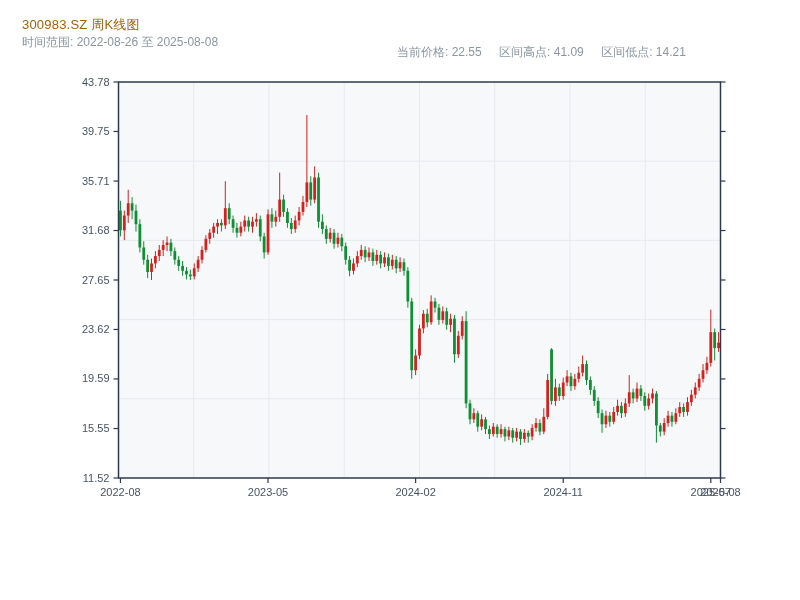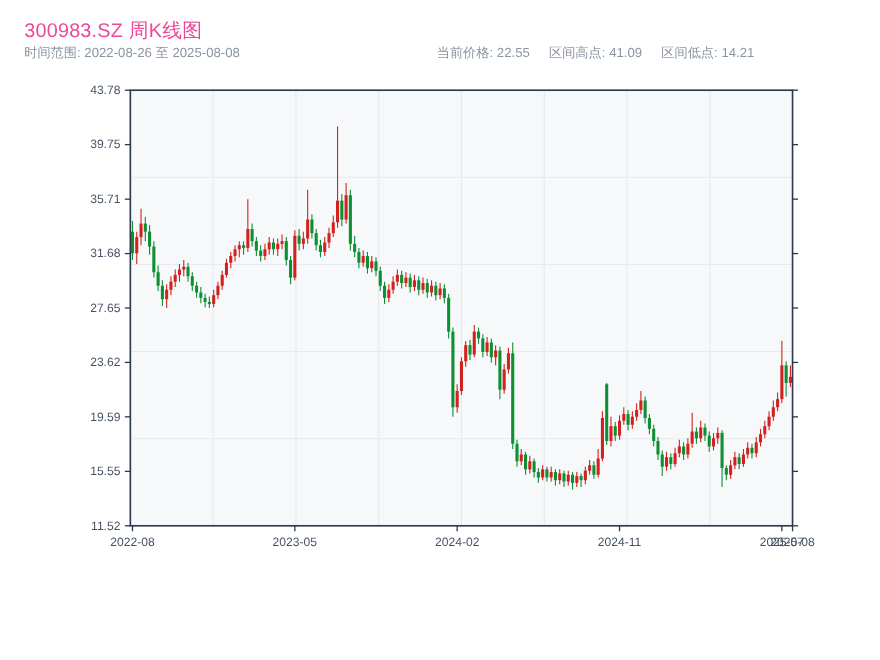--- a/index.html
+++ b/index.html
@@ -2,24 +2,24 @@
 <html><head>
 <meta charset="utf-8">
 <style>
   html,body{margin:0;padding:0}
   body{
     width:800px;height:600px;overflow:hidden;position:relative;
     background:#ffffff;
     font-family:"Liberation Sans","DejaVu Sans",sans-serif;
   }
   .header{position:absolute;left:22px;top:16px;width:760px}
-  .title{margin:0;font-size:18px;font-weight:500;color:#ec4899;letter-spacing:.2px}
+  .title{margin:0;font-size:13px;font-weight:500;color:#a16207;letter-spacing:.2px}
   .meta{position:relative;margin-top:0;font-size:12px;color:#8b95a2;height:16px}
   .range{position:absolute;left:0;top:0;white-space:nowrap}
-  .stats{position:absolute;left:375px;top:0;white-space:nowrap}
+  .stats{position:absolute;left:375px;top:10px;white-space:nowrap}
   .stat{margin-right:14px}
   #chart-svg{position:absolute;left:0;top:0;font-family:inherit}
 </style>
 </head>
 <body>
 
 <div class="header">
   <h1 class="title">300983.SZ 周K线图</h1>
   <div class="meta">
     <span class="range">时间范围: 2022-08-26 至 2025-08-08</span>

